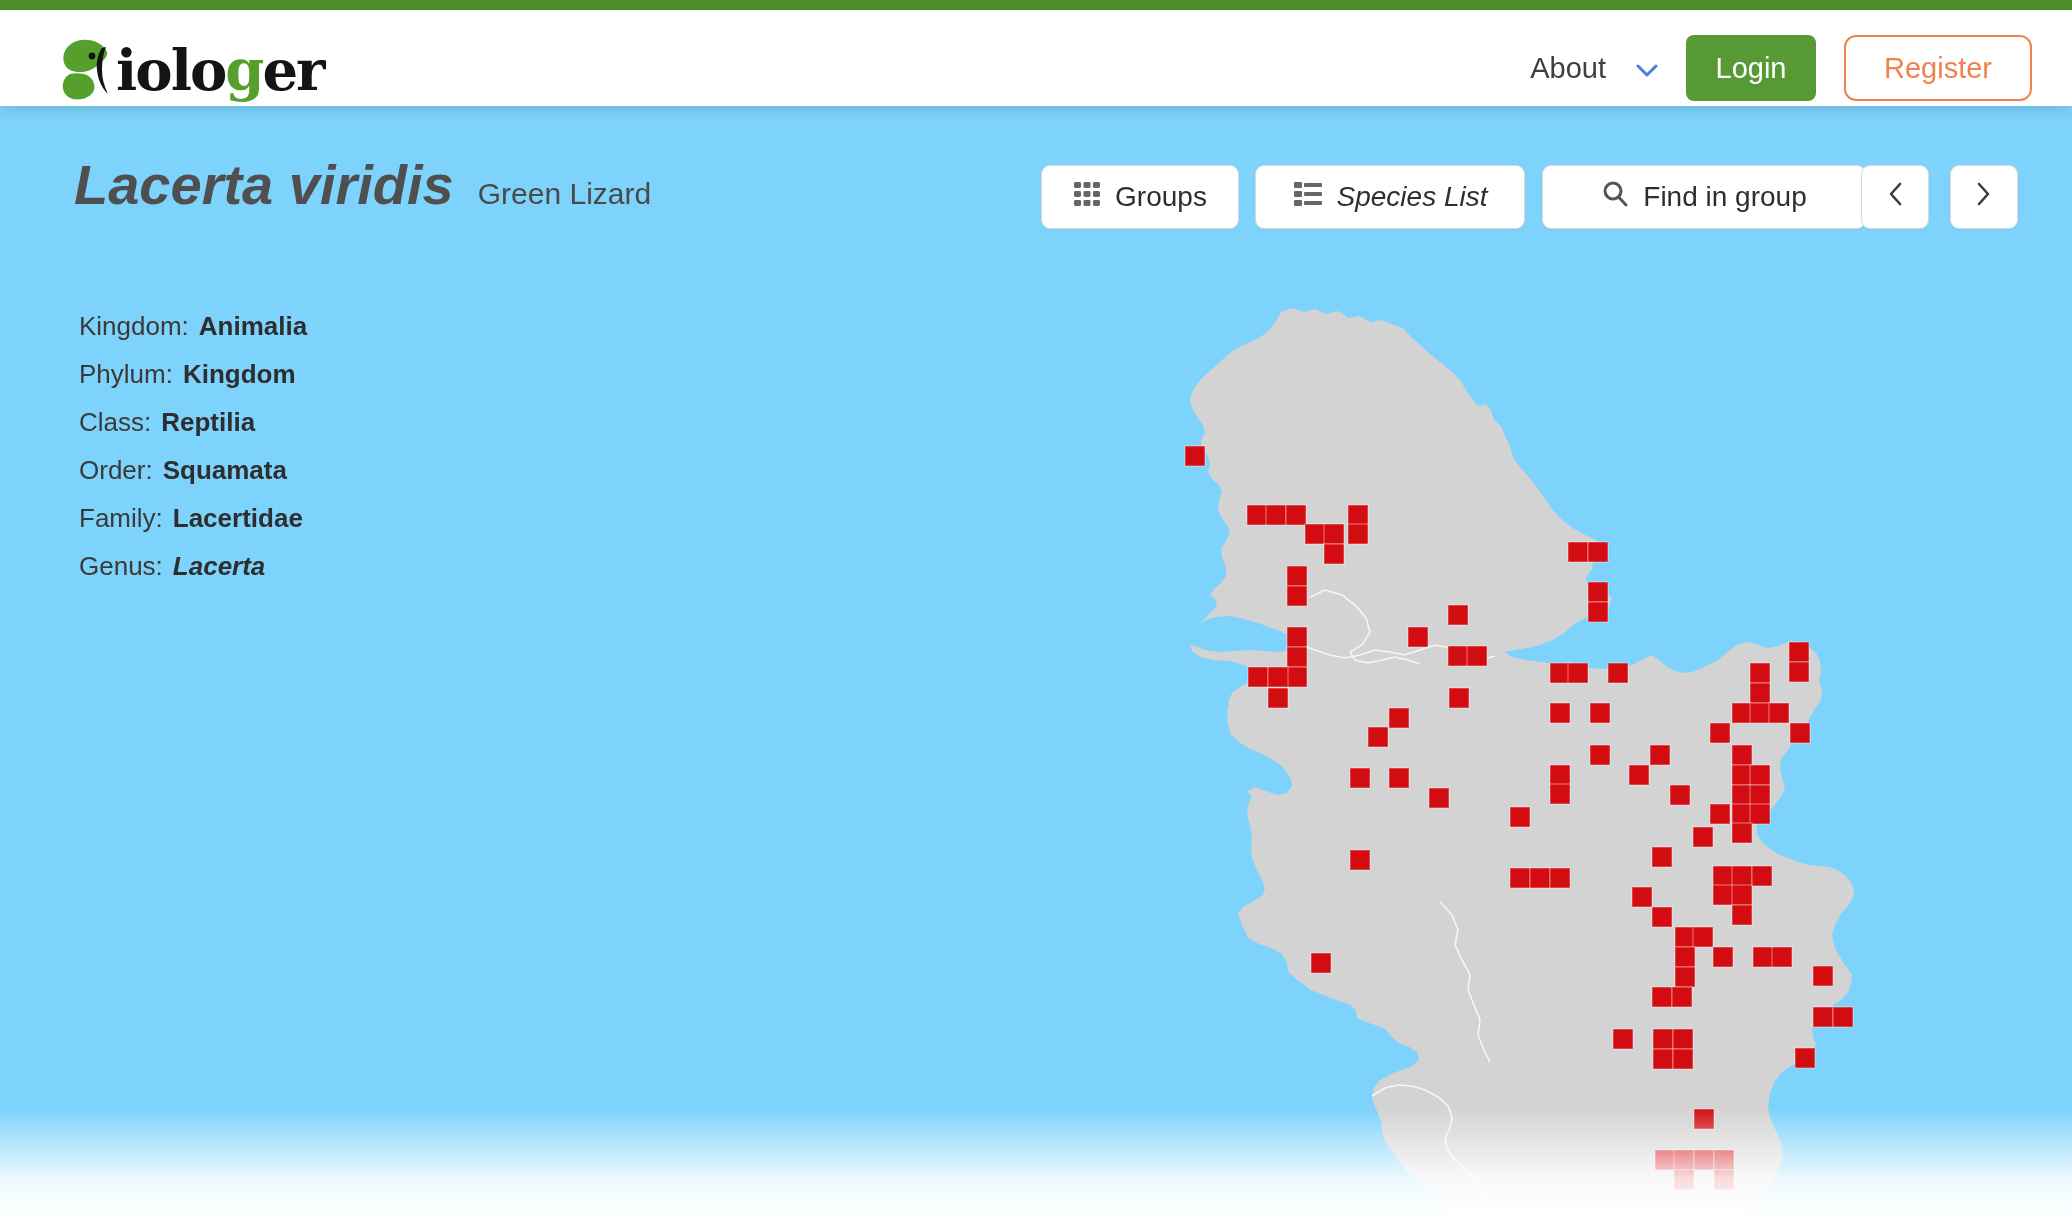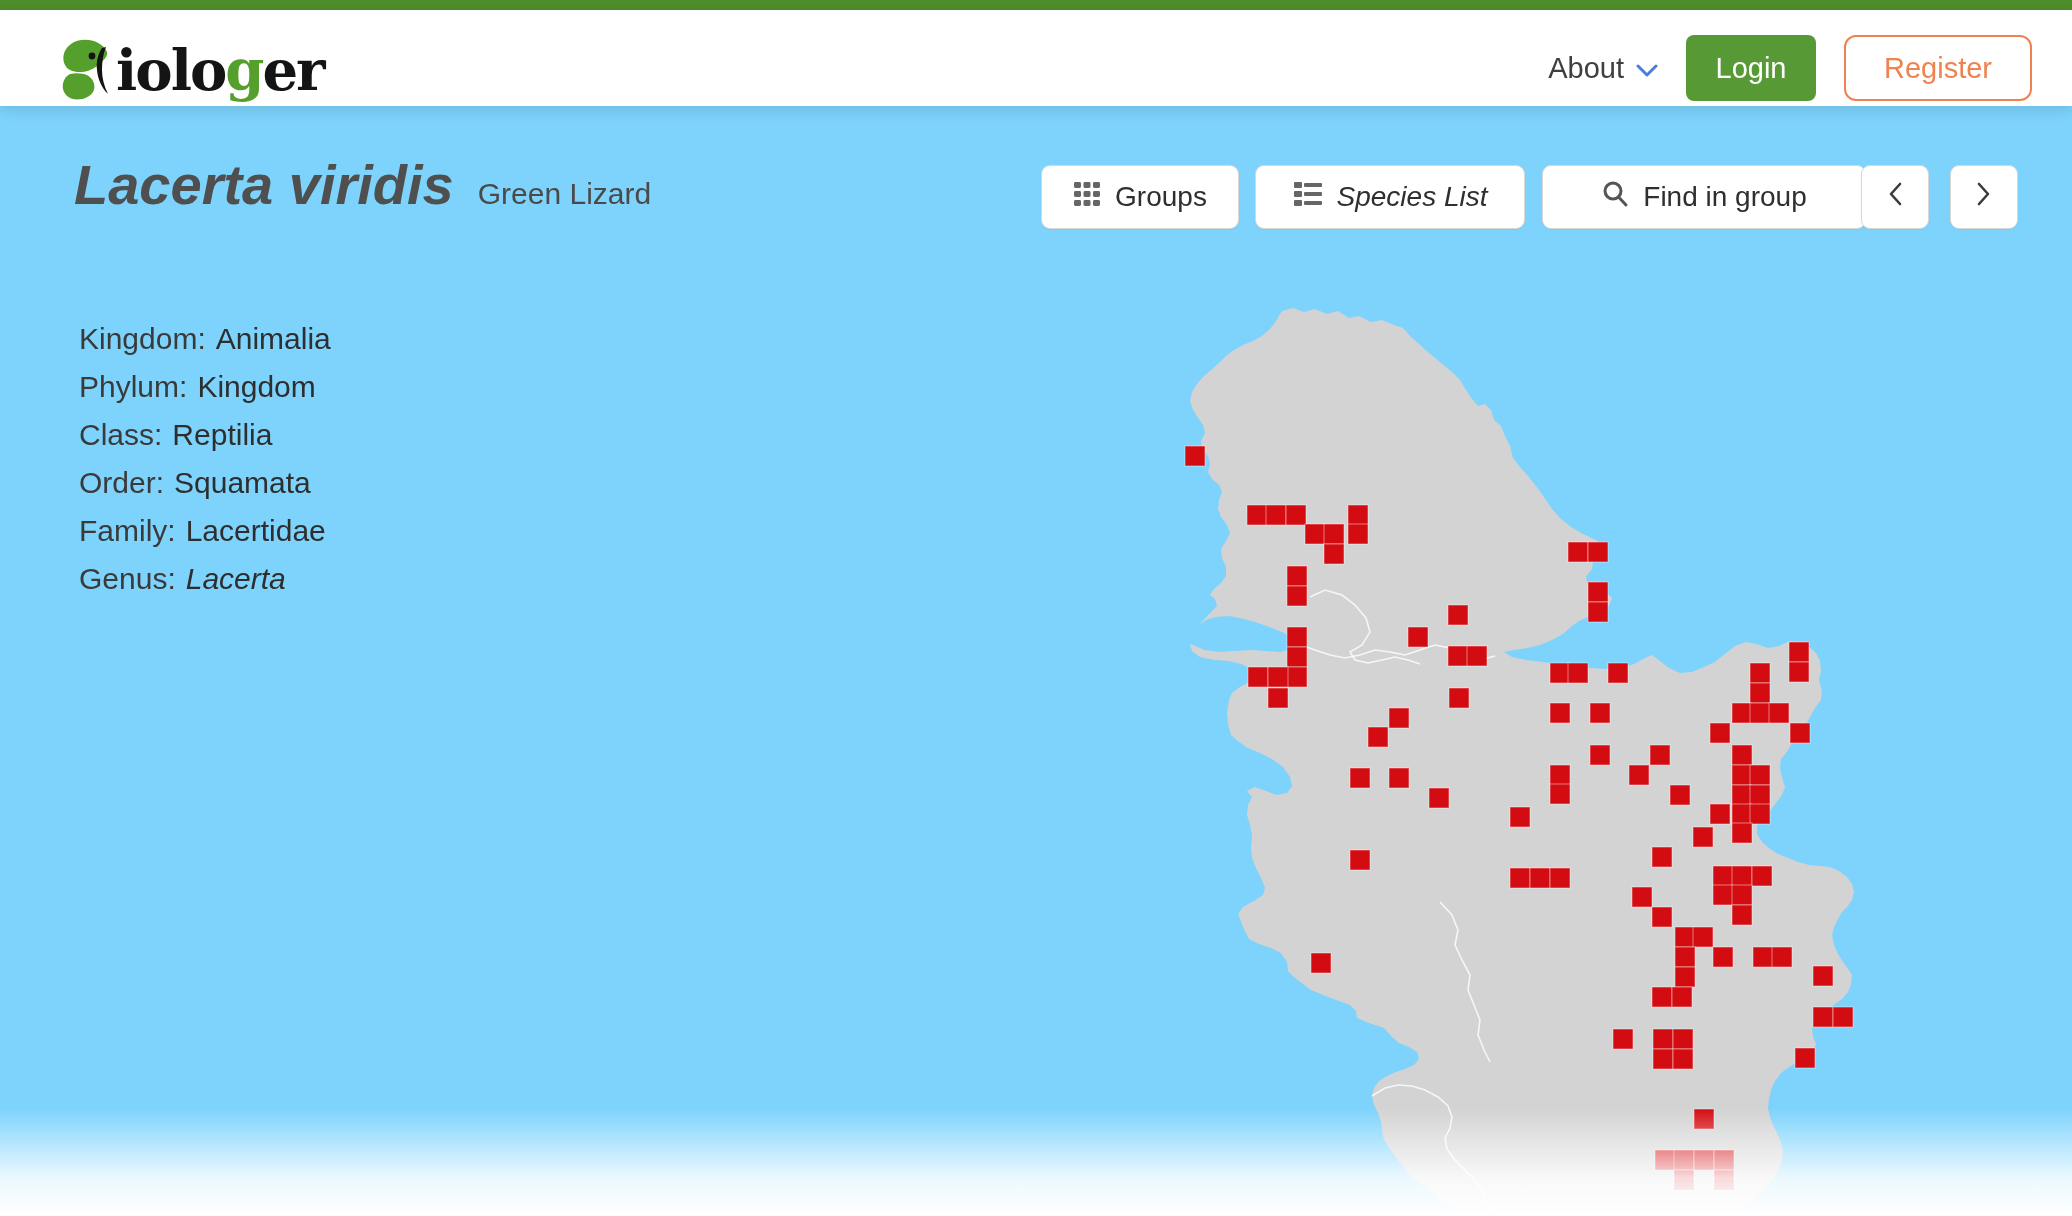--- a/index.html
+++ b/index.html
@@ -25,21 +25,21 @@
   
   .header{position:absolute;left:0;top:10px;width:100%;height:96px;background:#fff;
           box-shadow:0 4px 14px rgba(0,0,0,0.12);}
   .logo{position:absolute;left:62px;top:14px;height:80px;display:flex;align-items:flex-end;cursor:pointer;}
   .logo svg{display:block;}
   .logo-text{font-family:"DejaVu Serif", serif;font-weight:bold;font-size:56px;line-height:1;
              letter-spacing:-2px;color:#141414;margin-left:2px;margin-bottom:6px;}
   .logo-text .g-green{color:var(--logo-green);}
 
   .nav{position:absolute;right:40px;top:10px;height:96px;display:flex;align-items:center;gap:28px;}
-  .about{display:flex;align-items:center;gap:12px;font-size:29px;color:#3f3f3f;cursor:pointer;}
+  .about{display:flex;align-items:center;gap:30px;font-size:29px;color:#3f3f3f;cursor:pointer;}
   .btn-login{display:flex;align-items:center;justify-content:center;width:130px;height:66px;
              background:var(--login-green);color:#fff;font-size:29px;border:none;border-radius:8px;cursor:pointer;}
   .btn-register{display:flex;align-items:center;justify-content:center;width:188px;height:66px;
              background:#fff;color:var(--register-orange);font-size:29px;
              border:2px solid var(--register-orange);border-radius:12px;cursor:pointer;}
 
   
   .title-row{position:absolute;left:74px;top:152px;display:flex;align-items:baseline;gap:24px;}
   .sci-name{font-size:56px;font-style:italic;font-weight:700;color:var(--title-gray);}
   .common-name{font-size:30px;color:#4a4a4a;}
@@ -50,23 +50,23 @@
         border-radius:9px;display:flex;align-items:center;justify-content:center;gap:14px;
         font-size:28px;color:#2f2f2f;cursor:pointer;box-shadow:0 1px 2px rgba(0,0,0,0.04);}
   .tbtn svg{flex:0 0 auto;}
   .tb-groups{left:1041px;width:198px;}
   .tb-species{left:1255px;width:270px;font-style:italic;}
   .tb-find{left:1542px;width:324px;}
   .tb-prev{left:1861px;width:68px;}
   .tb-next{left:1950px;width:68px;}
 
   
-  .taxonomy{position:absolute;left:79px;top:315px;font-size:30px;color:#3a3a3a;}
+  .taxonomy{position:absolute;left:79px;top:302px;font-size:26px;color:#3a3a3a;}
   .tax-row{height:48px;display:flex;align-items:center;gap:10px;}
-  .tax-value{font-weight:normal;color:#2e2e2e;}
+  .tax-value{font-weight:bold;color:#2e2e2e;}
   .tax-value.italic{font-style:italic;}
 
   
   .map-wrap{position:absolute;left:1150px;top:280px;width:800px;height:936px;}
   .map-wrap svg{display:block;width:800px;height:936px;}
   .serbia{fill:var(--map-gray);}
   .inner-border{fill:none;stroke:rgba(255,255,255,0.8);stroke-width:1.6;}
   .occ{fill:var(--occurrence-red);stroke:rgba(255,255,255,0.45);stroke-width:1;}
 
   .bottom-fade{position:absolute;left:0;top:1108px;width:100%;height:108px;pointer-events:none;

